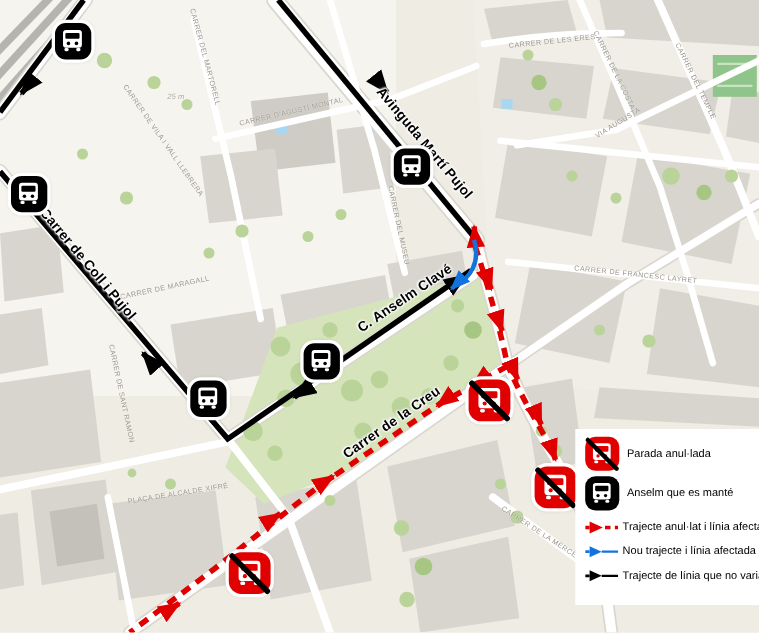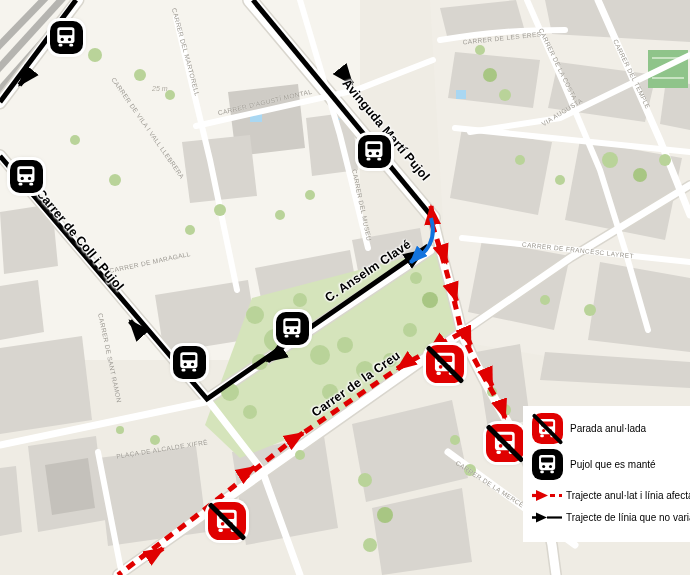--- a/index.html
+++ b/index.html
@@ -21,21 +21,21 @@
   .stop svg{width:78%;height:78%;display:block;}
   .stop-kept{background:#000;}
   .stop-new{background:#1273dd;}
   .stop-cancelled{background:#e00000;}
   .stop-cancelled::after{content:"";position:absolute;left:-16%;top:44%;width:132%;height:13%;
     background:#000;border-radius:2px;transform:rotate(45deg);}
   .map-stop{width:33px;height:33px;margin-left:-16.5px;margin-top:-16.5px;}
   .map-stop-x{width:38px;height:38px;margin-left:-19px;margin-top:-19px;}
 
   
-  #legend{position:absolute;left:523px;top:406px;width:167px;height:136px;background:#fff;
+  #legend{position:absolute;left:523px;top:390px;width:167px;height:160px;background:#fff;
     z-index:5;padding:7px 0 0 9px;box-sizing:border-box;}
   .leg-row{display:flex;align-items:center;margin-bottom:5px;}
   .leg-row .stop{position:relative;width:31px;height:31px;margin:0 7px 0 0;flex:0 0 auto;box-shadow:0 0 0 2px #fff;}
   .leg-line{margin-top:9px;margin-bottom:0;}
   .leg-label{font-size:10px;color:#000;line-height:1.1;white-space:nowrap;}
   .leg-sample{flex:0 0 auto;margin-right:4px;}
 </style>
 </head>
 <body>
 
@@ -340,32 +340,40 @@
       <div class="stop stop-kept">
         <svg viewBox="0 0 24 24">
             <rect x="4" y="3" width="16" height="15" rx="2.5" fill="#fff"></rect>
             <rect x="6" y="5.5" width="12" height="5" rx="1" fill="#000"></rect>
             <circle cx="8.6" cy="14.4" r="1.5" fill="#000"></circle>
             <circle cx="15.4" cy="14.4" r="1.5" fill="#000"></circle>
             <rect x="5.2" y="18.4" width="3.6" height="2.6" rx="1.2" fill="#fff"></rect>
             <rect x="15.2" y="18.4" width="3.6" height="2.6" rx="1.2" fill="#fff"></rect>
           </svg>
       </div>
-      <span class="leg-label">Pujol que es manté</span>
+      <span class="leg-label">Anselm que es manté</span>
     </div>
     <div class="leg-row leg-line">
       <svg class="leg-sample" width="30" height="13" viewBox="0 0 30 13">
         <path d="M0,6.5 L4,6.5" stroke="#e00000" stroke-width="3.2"></path>
         <path d="M4,1 L16,6.5 L4,12 z" fill="#e00000"></path>
         <path d="M18,6.5 L30,6.5" stroke="#e00000" stroke-width="3.2" stroke-dasharray="5 4"></path>
       </svg>
       <span class="leg-label">Trajecte anul·lat i línia afectada</span>
     </div>
     <div class="leg-row leg-line">
       <svg class="leg-sample" width="30" height="13" viewBox="0 0 30 13">
+        <path d="M0,6.5 L4,6.5" stroke="#1273dd" stroke-width="2.6"></path>
+        <path d="M4,1.5 L15,6.5 L4,11.5 z" fill="#1273dd"></path>
+        <path d="M15,6.5 L30,6.5" stroke="#1273dd" stroke-width="2.2"></path>
+      </svg>
+      <span class="leg-label">Nou trajecte i línia afectada</span>
+    </div>
+    <div class="leg-row leg-line">
+      <svg class="leg-sample" width="30" height="13" viewBox="0 0 30 13">
         <path d="M0,6.5 L4,6.5" stroke="#000" stroke-width="2.6"></path>
         <path d="M4,1.5 L15,6.5 L4,11.5 z" fill="#000"></path>
         <path d="M15,6.5 L30,6.5" stroke="#000" stroke-width="2.2"></path>
       </svg>
       <span class="leg-label">Trajecte de línia que no varia</span>
     </div>
   </div>
 
 </div>
 

